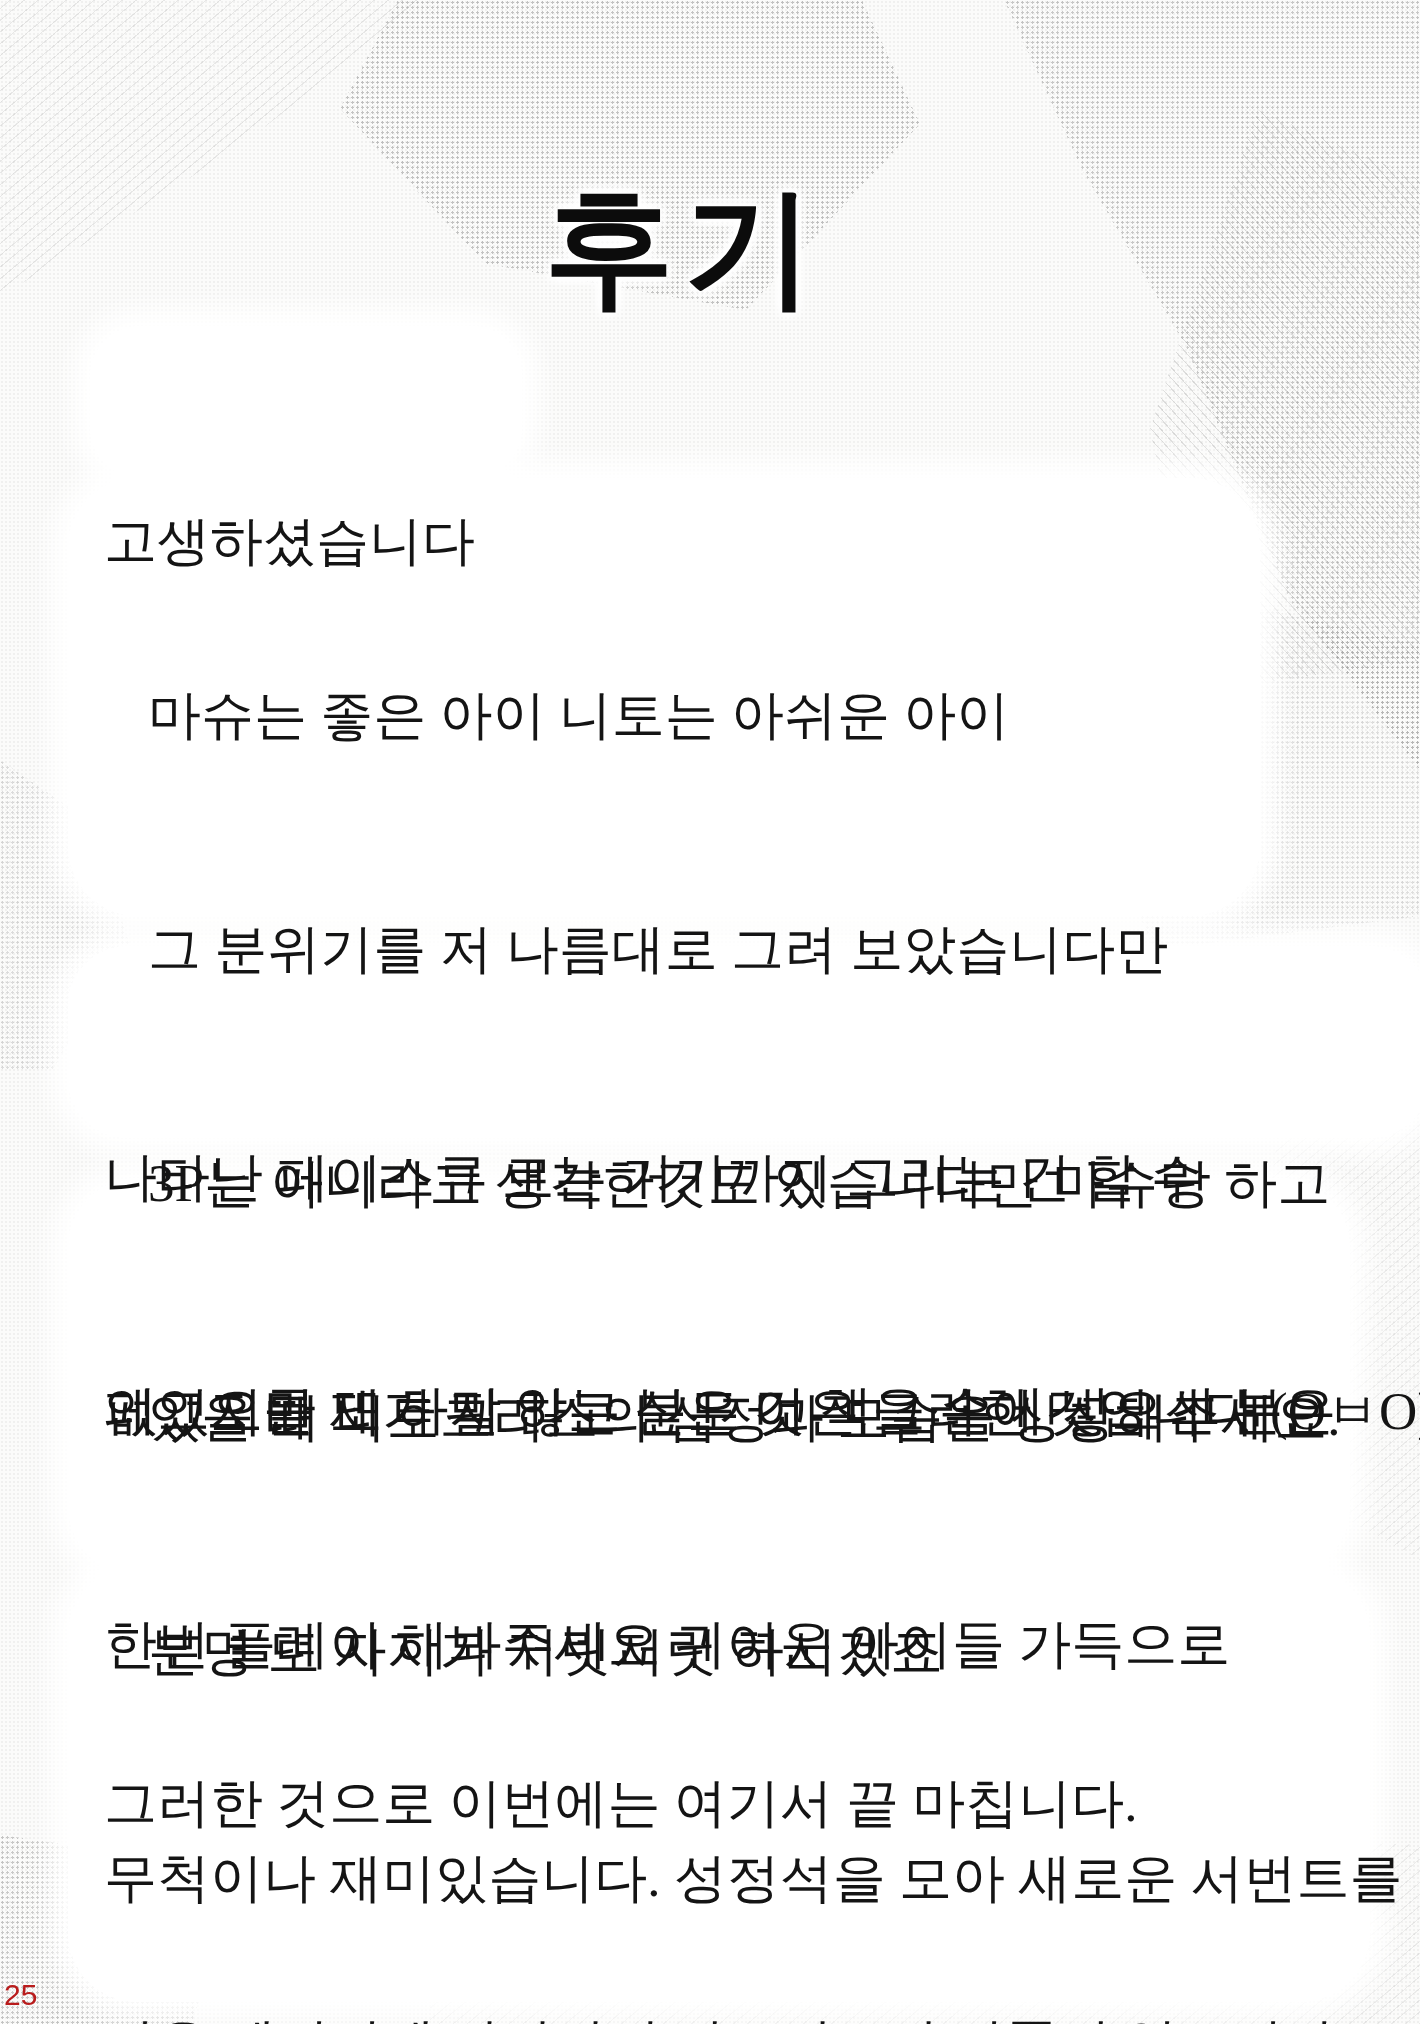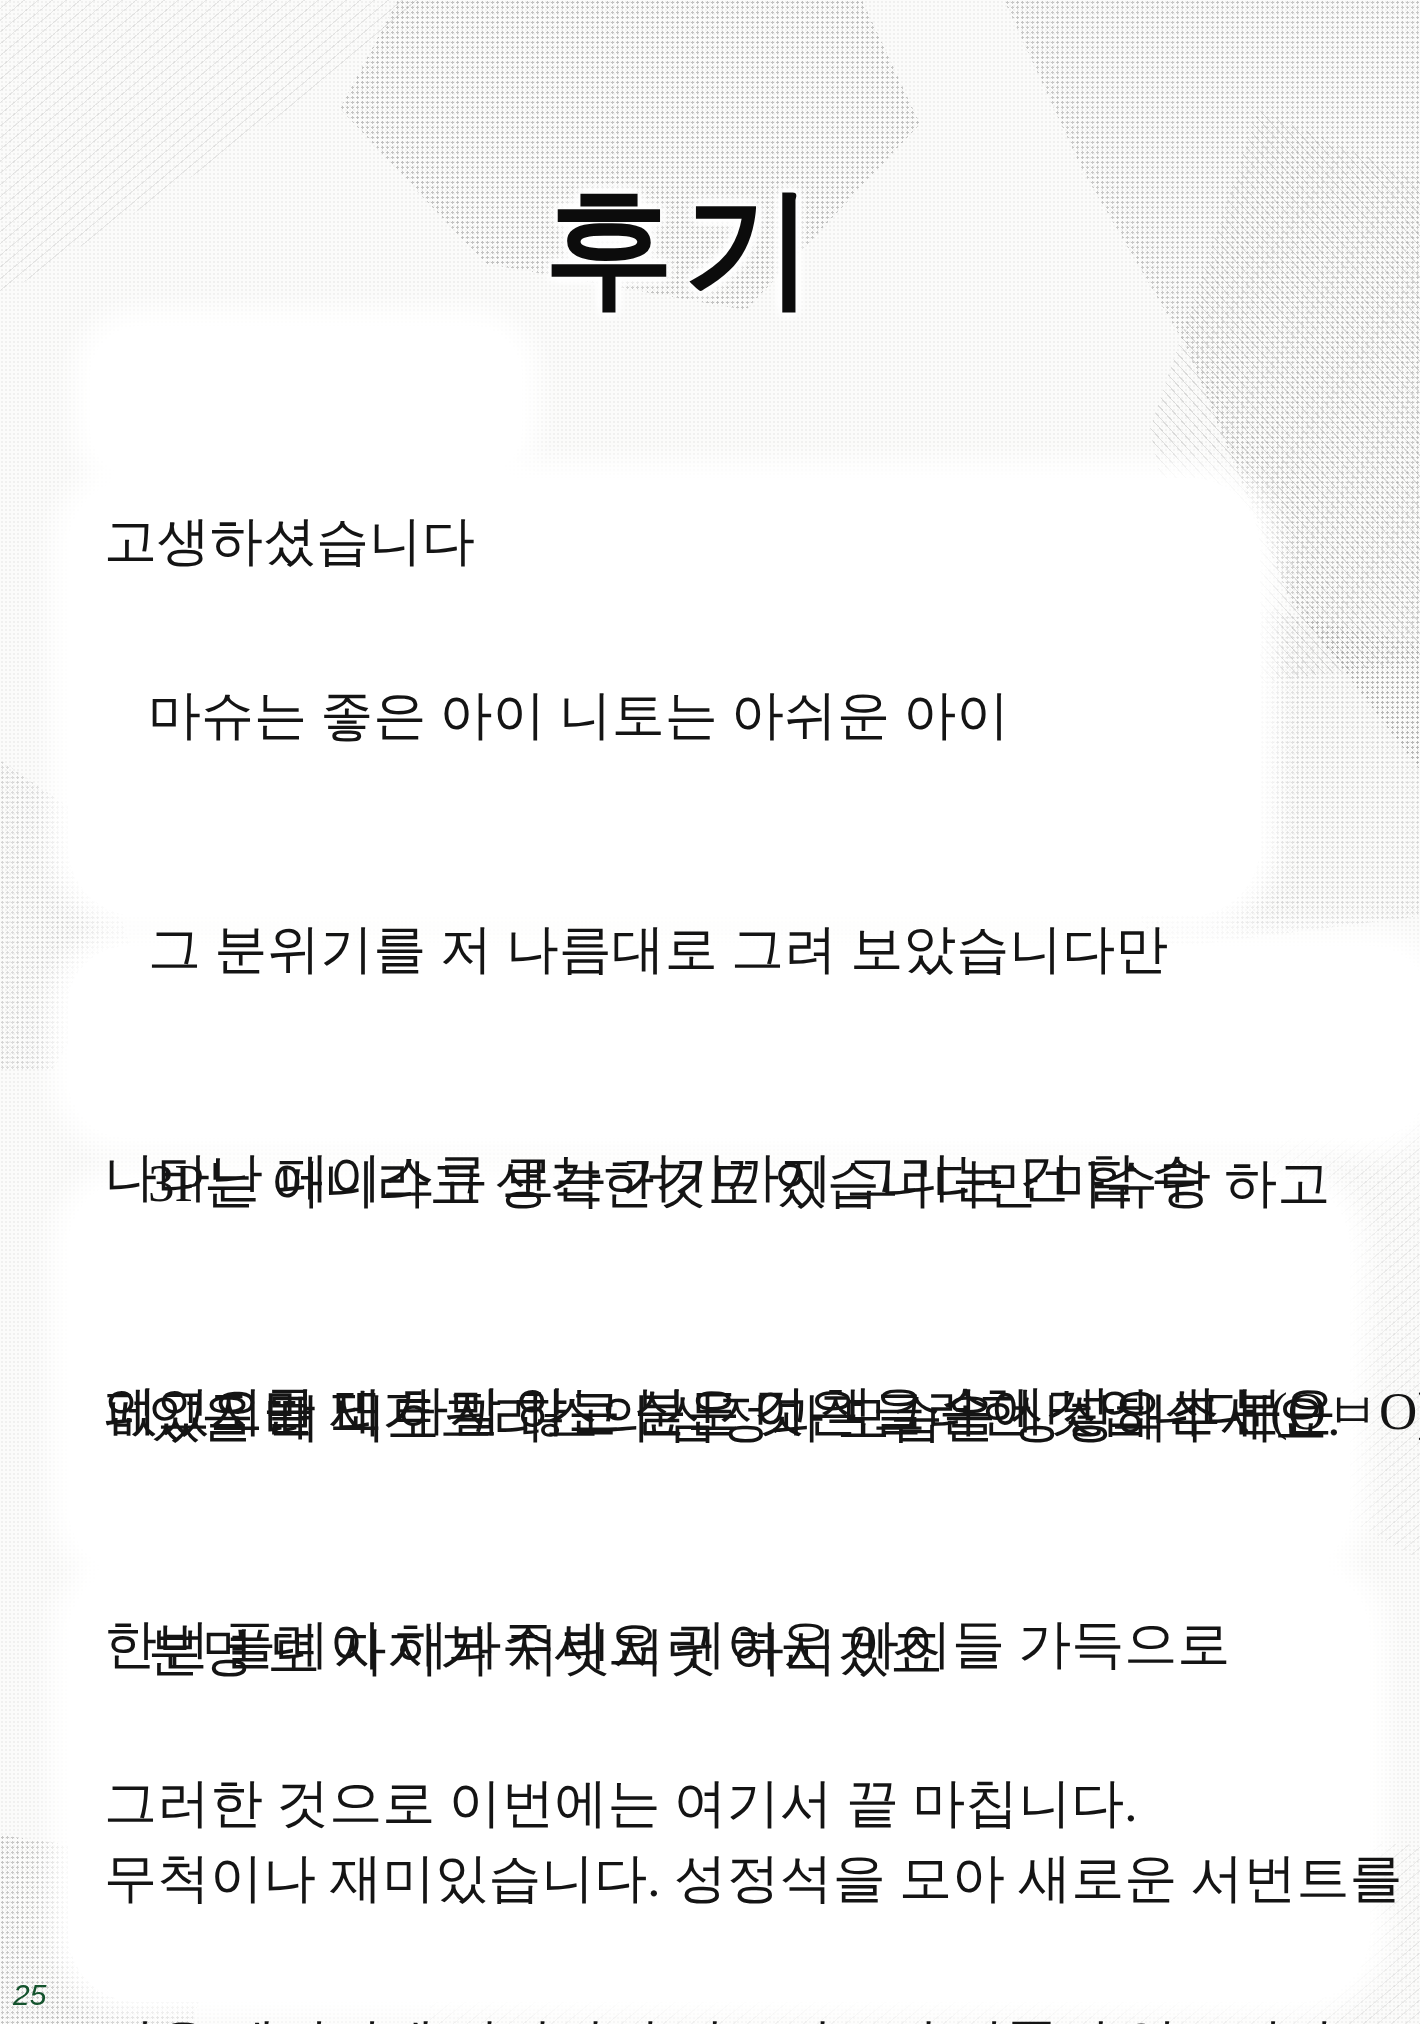--- a/index.html
+++ b/index.html
@@ -48,21 +48,21 @@
     text-shadow:0 0 8px #fff,0 0 16px #fff,4px 4px 10px #fff,-4px -4px 10px #fff,
                 4px -4px 10px #fff,-4px 4px 10px #fff;
   }
   .para{position:absolute;left:104px;font-size:53px;white-space:pre;color:#141414;}
   .para .line{display:block;font-family:Liberation Serif, serif;}
   .p1{top:366px;line-height:70px;}
   .p2{top:520px;line-height:78px;margin-left:44px;}
   .p3{top:982px;line-height:78px;}
   .p4{top:1215px;line-height:78px;}
   .p5{top:1603px;line-height:80px;}
-  .pagenum{position:absolute;left:13px;top:1978px;font-size:30px;color:#14532d;font-style:italic;}
+  .pagenum{position:absolute;left:4px;top:1978px;font-size:30px;color:#b91c1c;}
 </style>
 </head>
 <body>
 
 <div class="patch dots-fine base-texture"></div>
 <div class="patch hatch2 p-top-left"></div>
 <div class="patch dots p-top-center"></div>
 <div class="patch dots p-top-right"></div>
 <div class="patch hatch p-right-hatch"></div>
 <div class="patch dots p-mid-right"></div>

